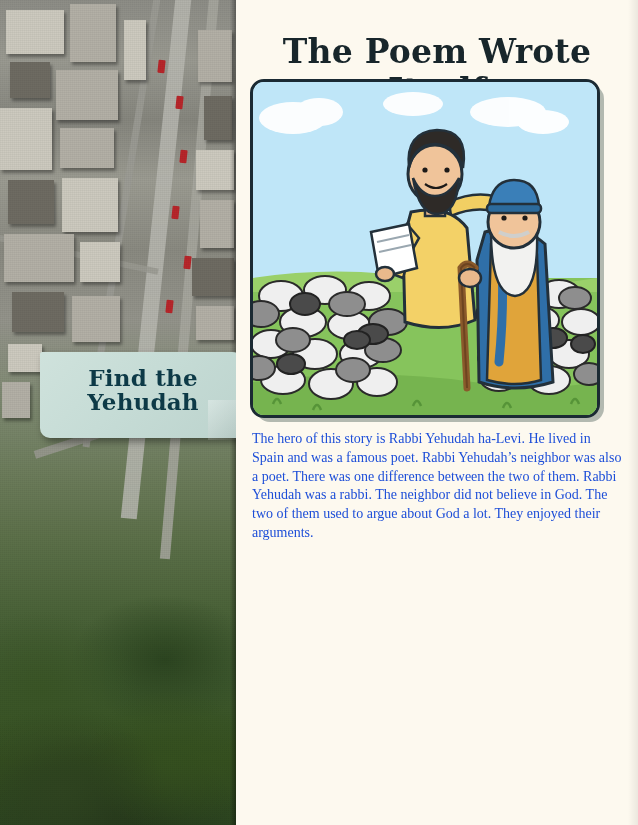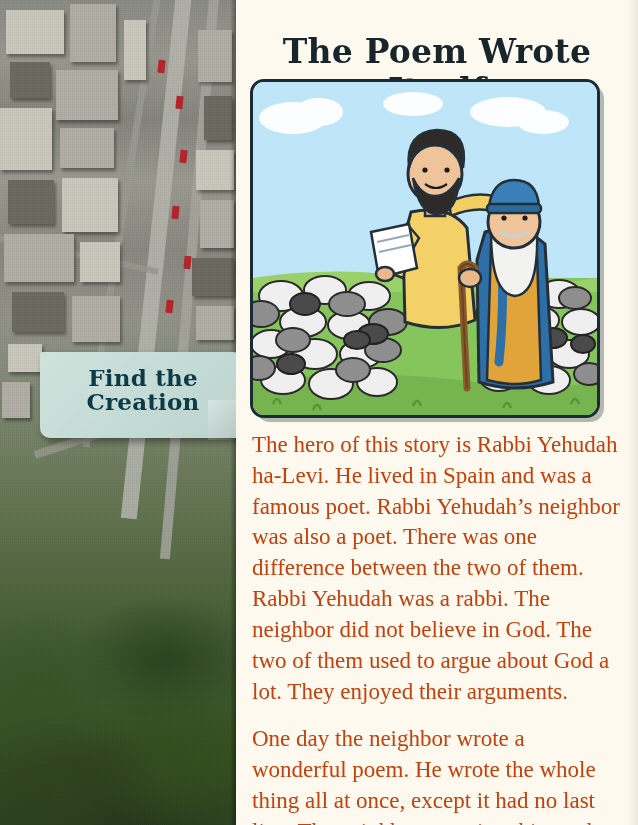--- a/index.html
+++ b/index.html
@@ -164,23 +164,23 @@
   .illus svg { display: block; }
 
   
   .story {
     position: absolute;
     left: 16px; top: 430px;
     width: 372px;
   }
   .story p {
     font-family: "Liberation Serif", serif;
-    font-size: 23px;
+    font-size: 14px;
     line-height: 1.34;
-    color: #c2410c;
+    color: #1d4ed8;
     margin: 0 0 17px 0;
     text-align: left;
   }
   .right-edge {
     position: absolute;
     right: 0; top: 0; width: 10px; height: 825px;
     background: linear-gradient(90deg, rgba(0,0,0,0), rgba(0,0,0,.07));
   }
 </style>
 </head>
@@ -224,21 +224,21 @@
     <div class="bus" style="left:172px; top:206px;"></div>
     <div class="bus" style="left:184px; top:256px;"></div>
     <div class="bus" style="left:166px; top:300px;"></div>
     <div class="bus" style="left:158px; top:60px;"></div>
 
     <div class="grain"></div>
     <div class="edge"></div>
   </div>
 
   <div class="callout">
-    <h2 class="callout-title">Find the Creation</h2>
+    <h2 class="callout-title">Find the Yehudah</h2>
   </div>
 
   <div class="content">
 
     <h1 class="story-title">The Poem Wrote Itself</h1>
 
     <div class="illus-wrap">
       <div class="illus-shadow"></div>
       <div class="illus">
         <svg width="344" height="333" viewBox="0 0 344 333">
@@ -373,18 +373,17 @@
             <path d="M160 324 q4 -10 8 0"></path>
             <path d="M250 326 q4 -10 8 0"></path>
             <path d="M318 322 q4 -10 8 0"></path>
           </g>
         </svg>
       </div>
     </div>
 
     <div class="story">
       <p>The hero of this story is Rabbi Yehudah ha-Levi. He lived in Spain and was a famous poet. Rabbi Yehudah’s neighbor was also a poet. There was one difference between the two of them. Rabbi Yehudah was a rabbi. The neighbor did not believe in God. The two of them used to argue about God a lot. They enjoyed their arguments.</p>
-      <p>One day the neighbor wrote a wonderful poem. He wrote the whole thing all at once, except it had no last line. The neighbor went into his garden to think.</p>
     </div>
   </div>
 
   <div class="right-edge"></div>
 </div>
 
 </body></html>

